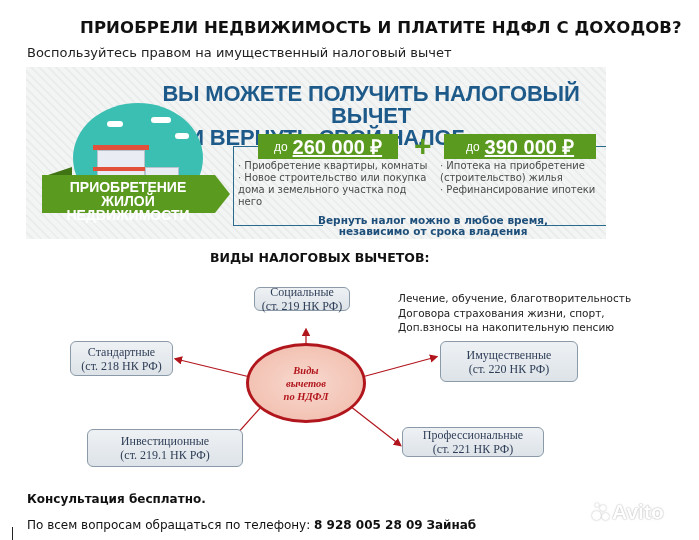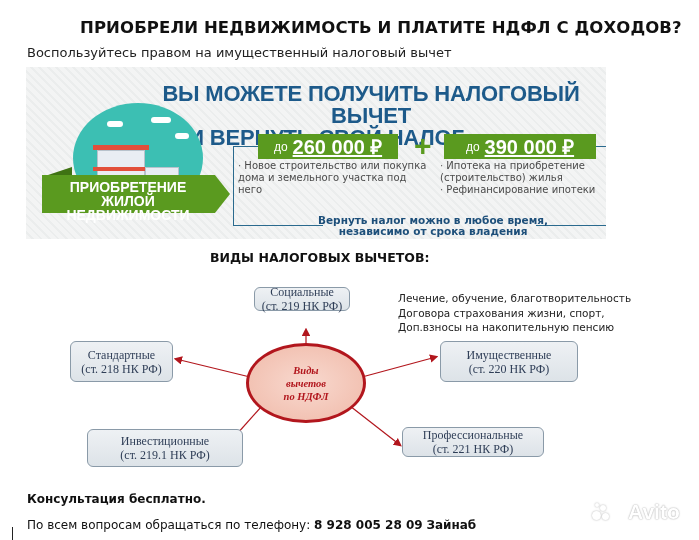--- a/index.html
+++ b/index.html
@@ -128,21 +128,21 @@
       font-family: "DejaVu Sans", sans-serif;
     }
     .contact b { font-weight: bold; }
     .cursor-line {
       left: 12px; top: 527px; width: 1px; height: 13px; background: #222;
     }
     .watermark {
       left: 592px; top: 500px; font-size: 21px; font-weight: bold; color: #fff;
       text-shadow: 0 0 2px #bbb, 0 0 1px #aaa;
       font-family: "Liberation Sans", sans-serif;
-      display: flex; align-items: center; gap: 18px;
+      display: flex; align-items: center; gap: 2px;
     }
     .dots { position: relative; width: 18px; height: 18px; }
     .dots span { position: absolute; background: #fff; border-radius: 50%; box-shadow: 0 0 2px #aaa; }
   </style>
 </head>
 <body>
 
 <div class="abs main-title">ПРИОБРЕЛИ НЕДВИЖИМОСТЬ И ПЛАТИТЕ НДФЛ С ДОХОДОВ?</div>
 <div class="abs subtitle">Воспользуйтесь правом на имущественный налоговый вычет</div>
 
@@ -178,20 +178,21 @@
     <span class="pre">до</span>
     <span class="num">260 000 ₽</span>
   </div>
   <div class="plus">+</div>
   <div class="amount amount-2">
     <span class="pre">до</span>
     <span class="num">390 000 ₽</span>
   </div>
 
   <ul class="bullets bullets-1">
+    <li>Приобретение квартиры, комнаты</li>
     <li>Новое строительство или покупка дома и земельного участка под него</li>
   </ul>
   <ul class="bullets bullets-2">
     <li>Ипотека на приобретение (строительство) жилья</li>
     <li>Рефинансирование ипотеки</li>
   </ul>
 
   <div class="return-text">
     <span>Вернуть налог можно в любое время,</span><br>
     <span>независимо от срока владения</span>
@@ -216,21 +217,21 @@
 <div class="dbox" style="left:254px;top:287px;width:96px;height:24px;">
   <span>Социальные</span>
   <span>(ст. 219 НК РФ)</span>
 </div>
 <div class="abs social-desc">
   <div>Лечение, обучение, благотворительность</div>
   <div>Договора страхования жизни, спорт,</div>
   <div>Доп.взносы на накопительную пенсию</div>
 </div>
 
-<div class="dbox" style="left:70px;top:341px;width:103px;height:41px;">
+<div class="dbox" style="left:70px;top:341px;width:103px;height:35px;">
   <span>Стандартные</span>
   <span>(ст. 218 НК РФ)</span>
 </div>
 <div class="dbox" style="left:440px;top:341px;width:138px;height:41px;">
   <span>Имущественные</span>
   <span>(ст. 220 НК РФ)</span>
 </div>
 <div class="dbox" style="left:87px;top:429px;width:156px;height:38px;">
   <span>Инвестиционные</span>
   <span>(ст. 219.1 НК РФ)</span>

